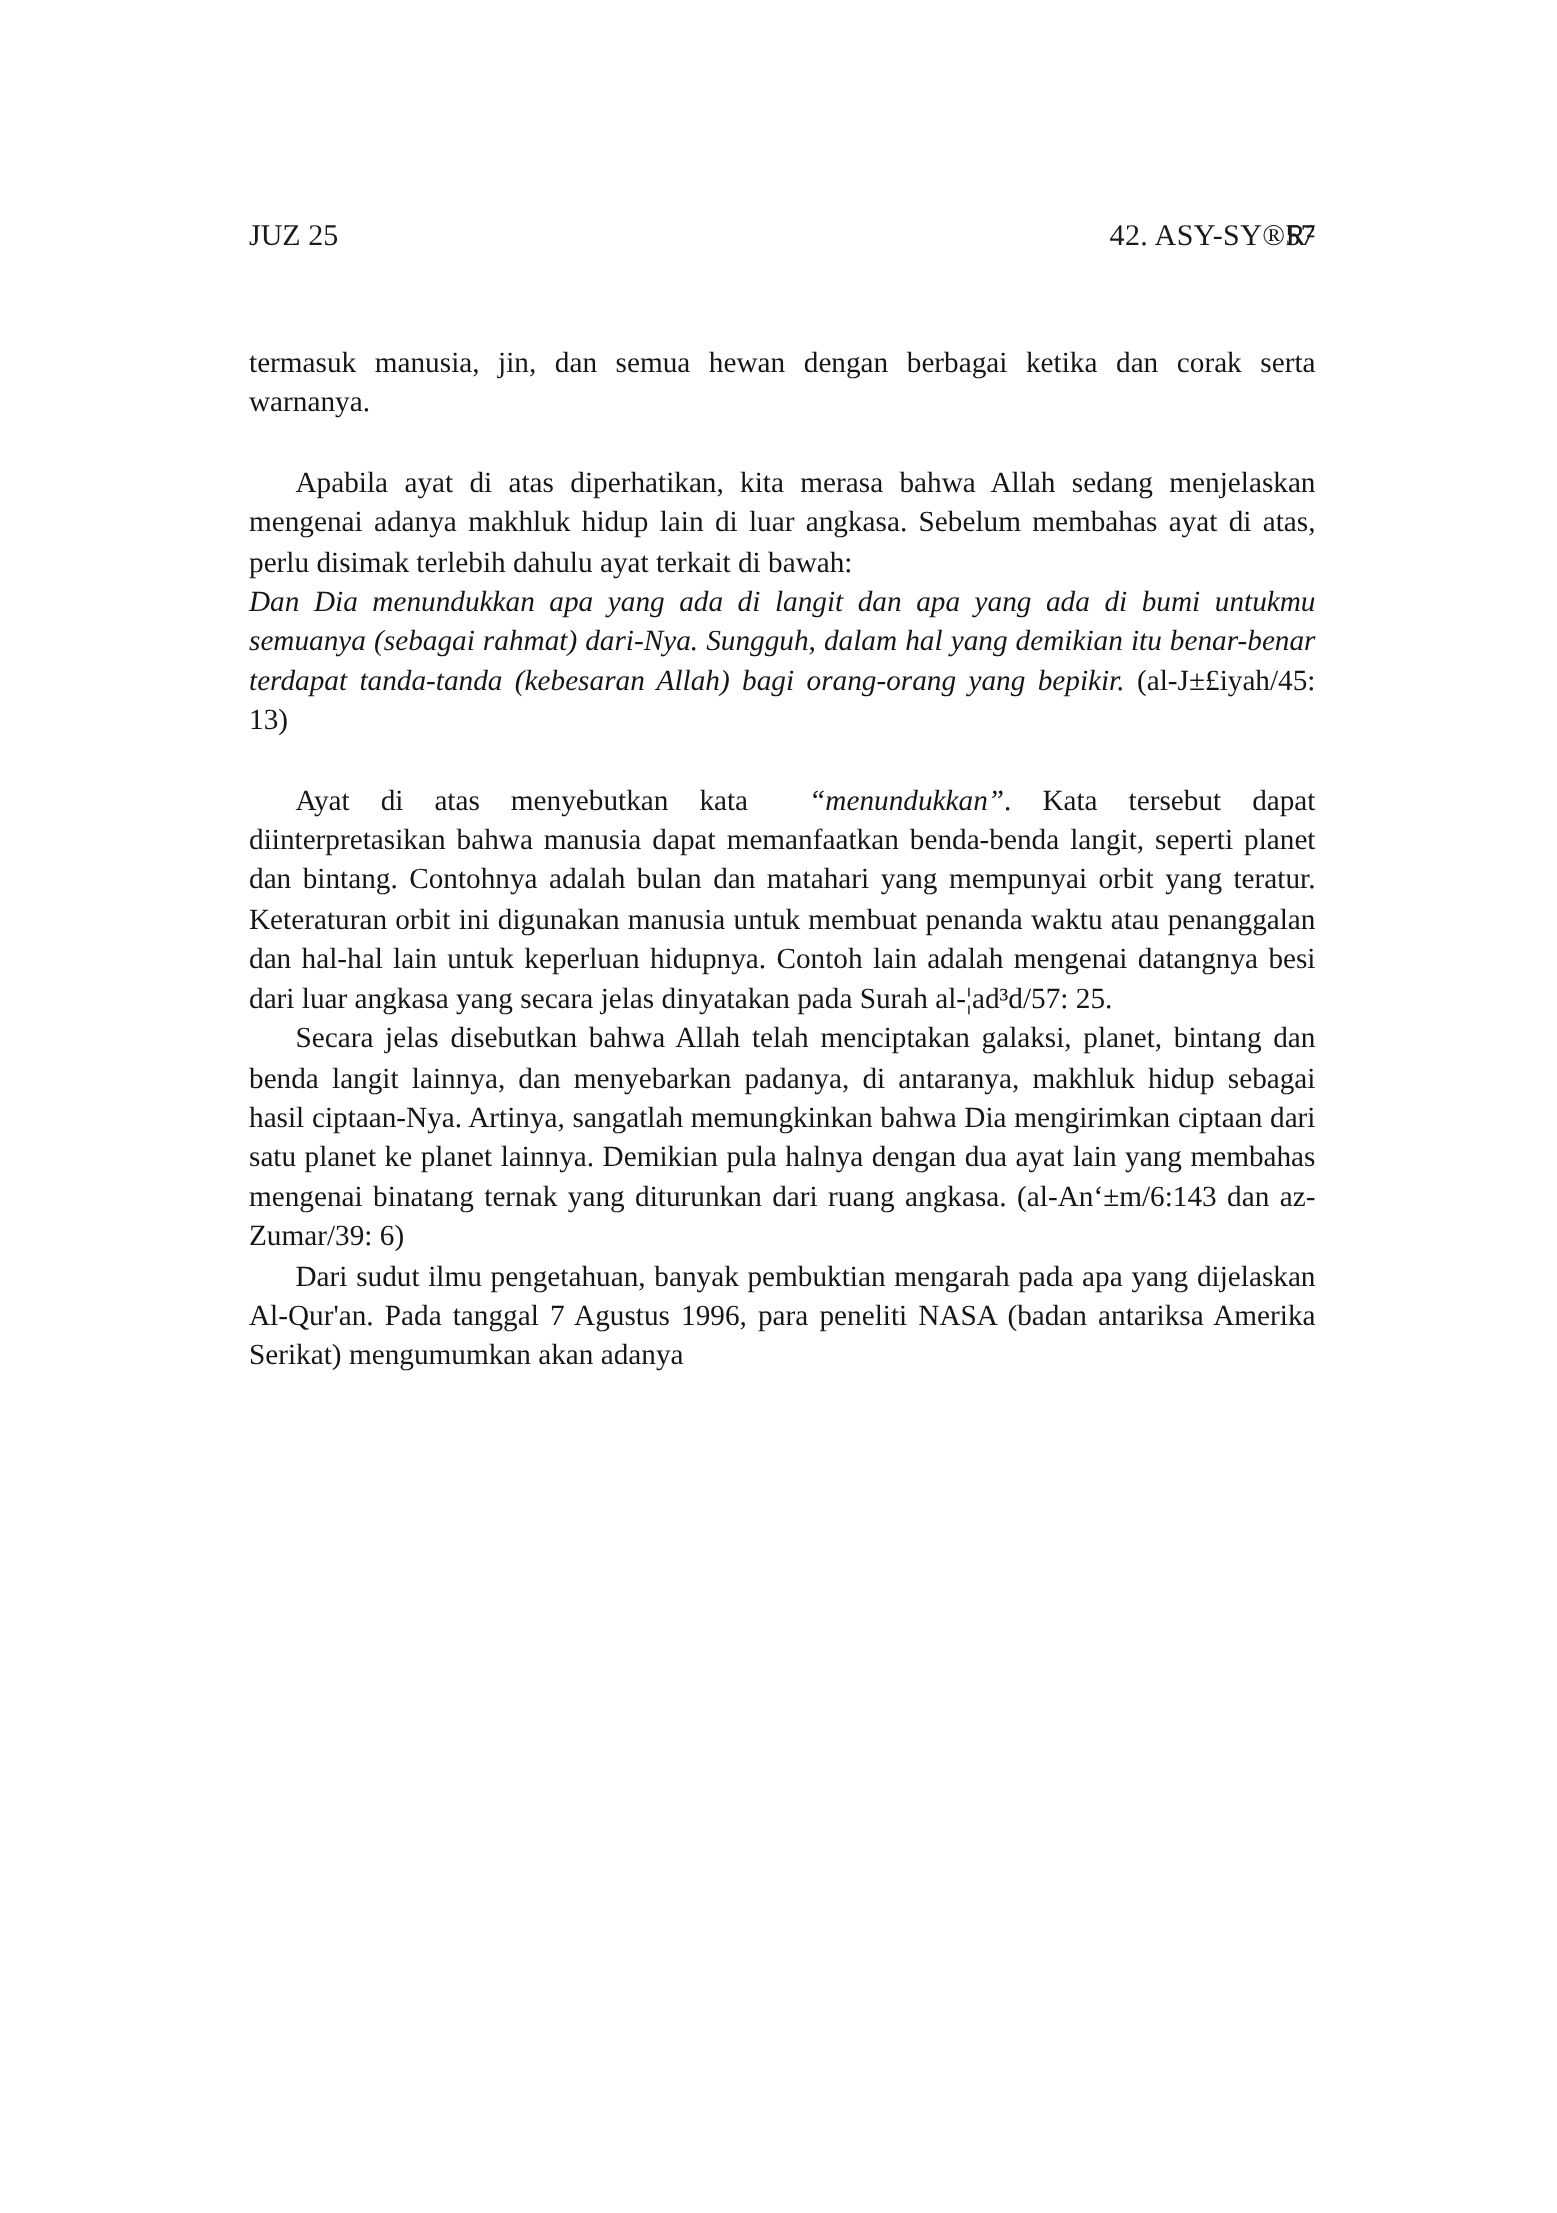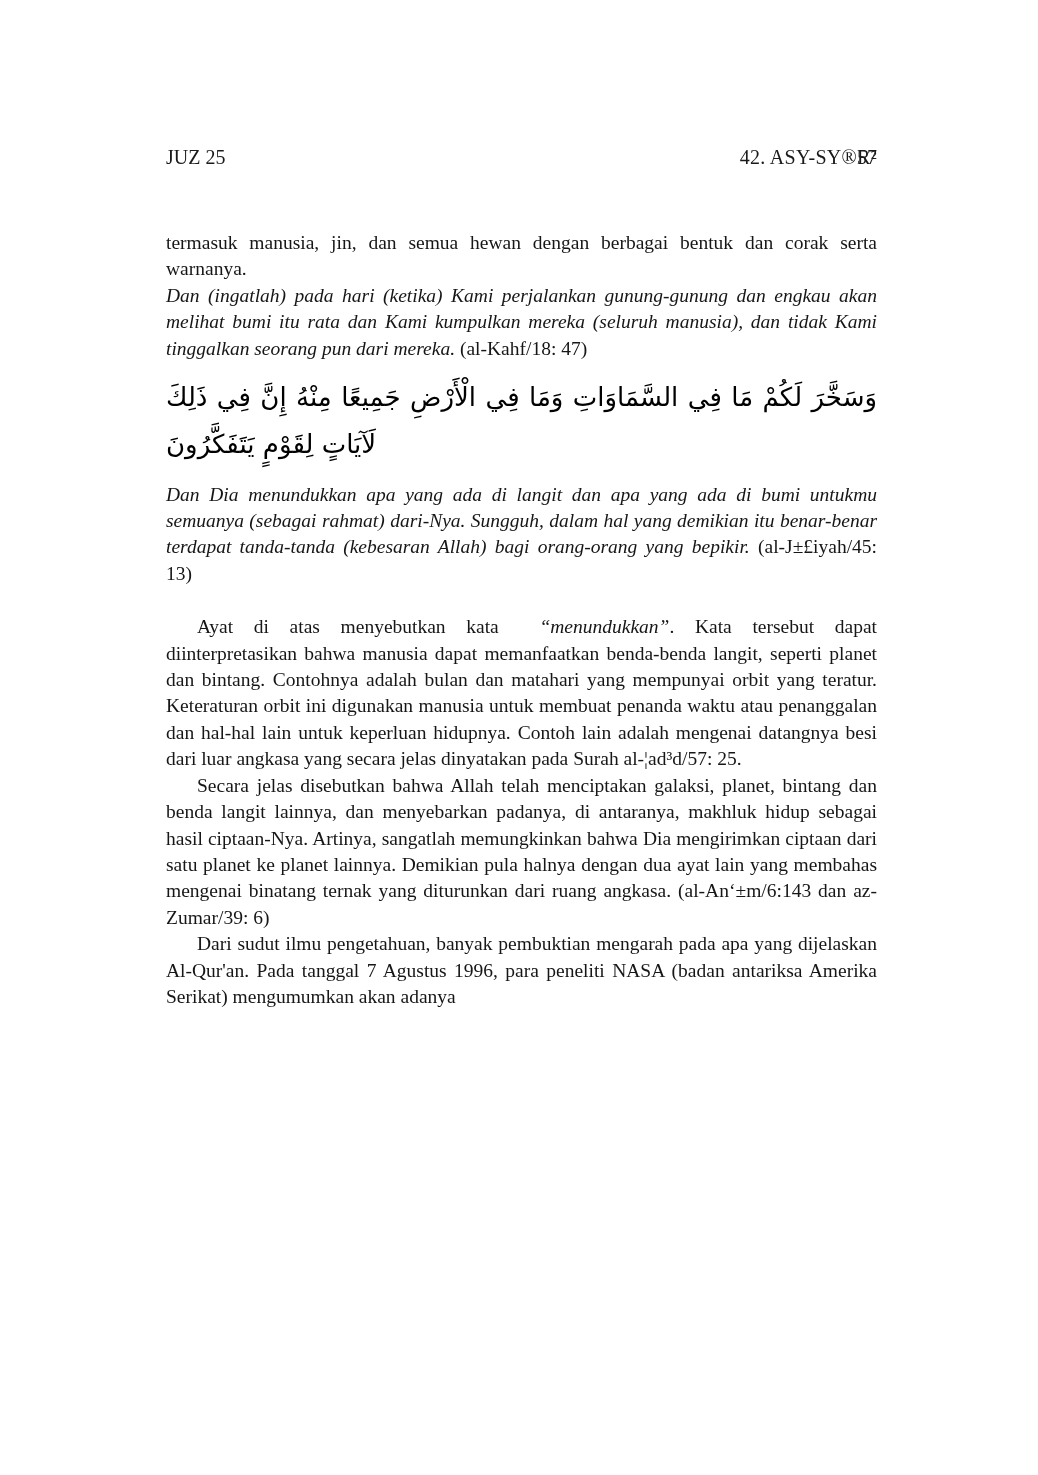--- a/index.html
+++ b/index.html
@@ -76,28 +76,27 @@
 <div class="page">
 
   <header class="page-header">
     <span class="hdr-left">JUZ 25</span>
     <span class="hdr-center">42. ASY-SY®R²</span>
     <span class="hdr-right">57</span>
   </header>
 
   <main class="body-text">
 
-    <p class="para">termasuk manusia, jin, dan semua hewan dengan berbagai bentuk dan corak serta warnanya.</p>
+    <p class="para">termasuk manusia, jin, dan semua hewan dengan berbagai ketika dan corak serta warnanya.</p>
 
 
 
-    <p class="para trans"><span class="trans-text">Dan (ingatlah) pada hari (ketika) Kami perjalankan gunung-gunung dan engkau akan melihat bumi itu rata dan Kami kumpulkan mereka (seluruh manusia), dan tidak Kami tinggalkan seorang pun dari mereka.</span> <span class="trans-ref">(al-Kahf/18: 47)</span></p>
 
+    <p class="para indent gap-top">Apabila ayat di atas diperhatikan, kita merasa bahwa Allah sedang menjelaskan mengenai adanya makhluk hidup lain di luar angkasa. Sebelum membahas ayat di atas, perlu disimak terlebih dahulu ayat terkait di bawah:</p>
 
-    <div class="arabic arabic-justified" dir="rtl">وَسَخَّرَ لَكُمْ مَا فِي السَّمَاوَاتِ وَمَا فِي الْأَرْضِ جَمِيعًا مِنْهُ إِنَّ فِي ذَلِكَ لَآيَاتٍ لِقَوْمٍ يَتَفَكَّرُونَ</div>
 
     <p class="para trans"><span class="trans-text">Dan Dia menundukkan apa yang ada di langit dan apa yang ada di bumi untukmu semuanya (sebagai rahmat) dari-Nya. Sungguh, dalam hal yang demikian itu benar-benar terdapat tanda-tanda (kebesaran Allah) bagi orang-orang yang bepikir.</span> <span class="trans-ref">(al-J±£iyah/45: 13)</span></p>
 
     <p class="para indent gap-top"><span>Ayat di atas menyebutkan kata </span><span class="em">“menundukkan”</span><span>. Kata tersebut dapat diinterpretasikan bahwa manusia dapat memanfaatkan benda-benda langit, seperti planet dan bintang. Contohnya adalah bulan dan matahari yang mempunyai orbit yang teratur. Keteraturan orbit ini digunakan manusia untuk membuat penanda waktu atau penanggalan dan hal-hal lain untuk keperluan hidupnya. Contoh lain adalah mengenai datangnya besi dari luar angkasa yang secara jelas dinyatakan pada Surah al-¦ad³d/57: 25.</span></p>
 
     <p class="para indent">Secara jelas disebutkan bahwa Allah telah menciptakan galaksi, planet, bintang dan benda langit lainnya, dan menyebarkan padanya, di antaranya, makhluk hidup sebagai hasil ciptaan-Nya. Artinya, sangatlah memungkinkan bahwa Dia mengirimkan ciptaan dari satu planet ke planet lainnya. Demikian pula halnya dengan dua ayat lain yang membahas mengenai binatang ternak yang diturunkan dari ruang angkasa. (al-An‘±m/6:143 dan az-Zumar/39: 6)</p>
 
     <p class="para indent">Dari sudut ilmu pengetahuan, banyak pembuktian mengarah pada apa yang dijelaskan Al-Qur'an. Pada tanggal 7 Agustus 1996, para peneliti NASA (badan antariksa Amerika Serikat) mengumumkan akan adanya</p>
 
   </main>

